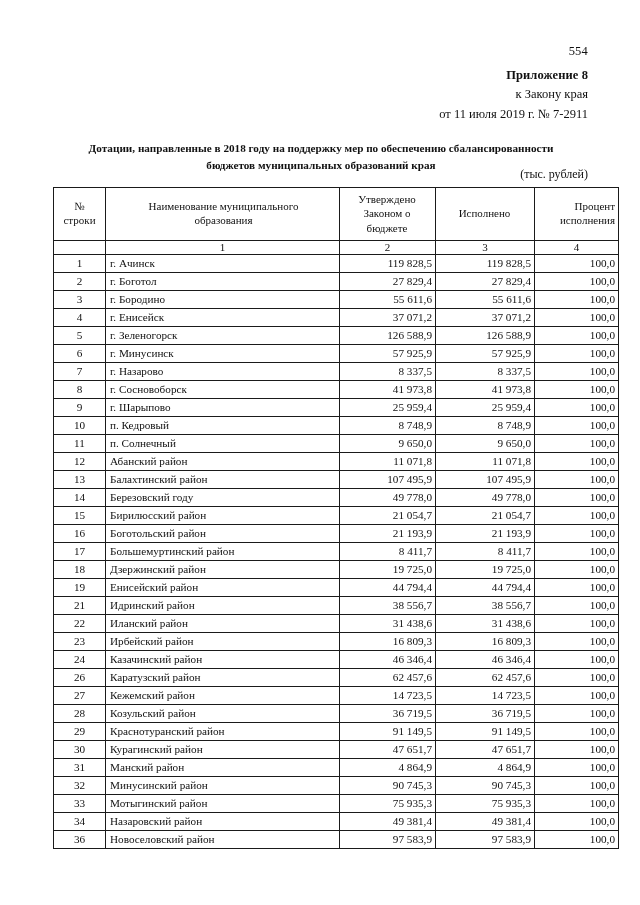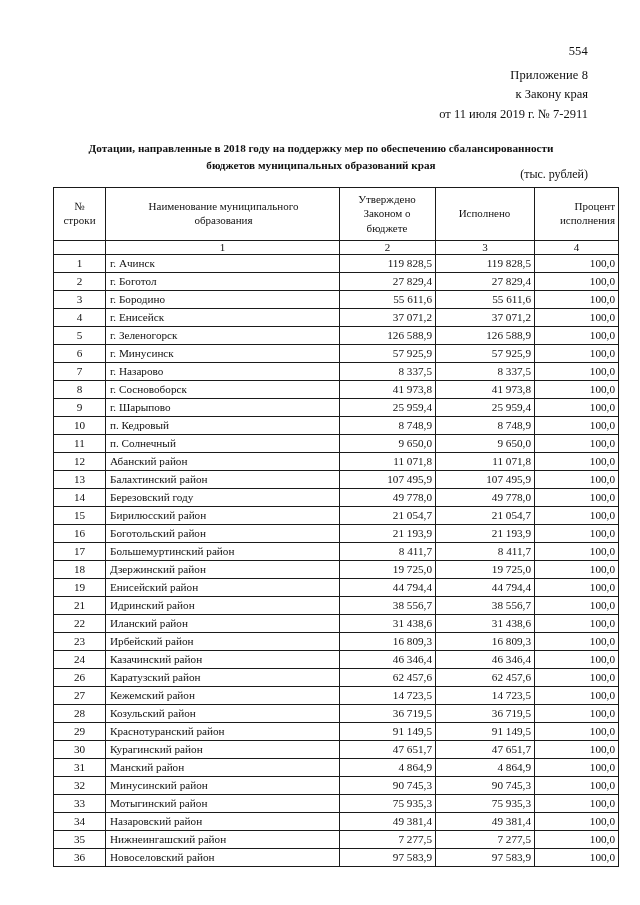--- a/index.html
+++ b/index.html
@@ -32,21 +32,21 @@
   }
   .doc-ref {
     position: absolute;
     top: 66px;
     right: 52px;
     text-align: right;
     line-height: 1.55;
     font-size: 12.5px;
   }
   .doc-ref .ref-line-1 {
-    font-weight: normal;
+    font-weight: bold;
     letter-spacing: 0.1px;
   }
   .doc-ref .ref-line-2,
   .doc-ref .ref-line-3 {
     font-weight: normal;
     margin-left: 40px;
   }
 
   
   .doc-title {
@@ -386,27 +386,20 @@
             <td class="c-pct">100,0</td>
           </tr>
           <tr>
             <td class="c-num">34</td>
             <td class="c-name">Назаровский район</td>
             <td class="c-appr">49 381,4</td>
             <td class="c-exec">49 381,4</td>
             <td class="c-pct">100,0</td>
           </tr>
           <tr>
-            <td class="c-num">35</td>
-            <td class="c-name">Нижнеингашский район</td>
-            <td class="c-appr">7 277,5</td>
-            <td class="c-exec">7 277,5</td>
-            <td class="c-pct">100,0</td>
-          </tr>
-          <tr>
             <td class="c-num">36</td>
             <td class="c-name">Новоселовский район</td>
             <td class="c-appr">97 583,9</td>
             <td class="c-exec">97 583,9</td>
             <td class="c-pct">100,0</td>
           </tr>
         </tbody>
     </table>
   </div>
 

